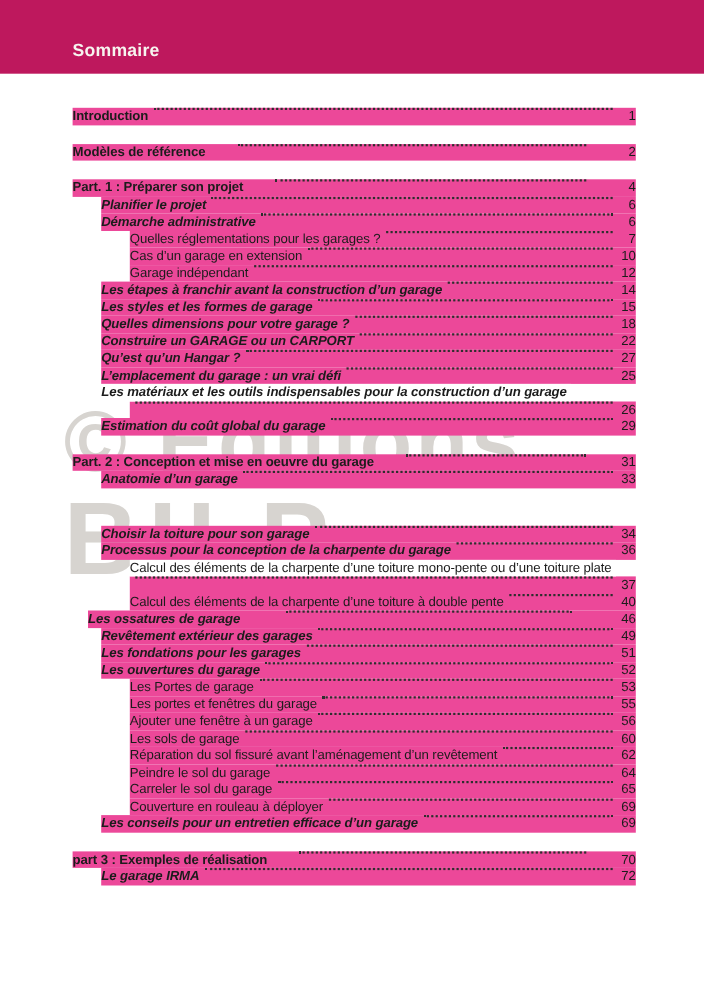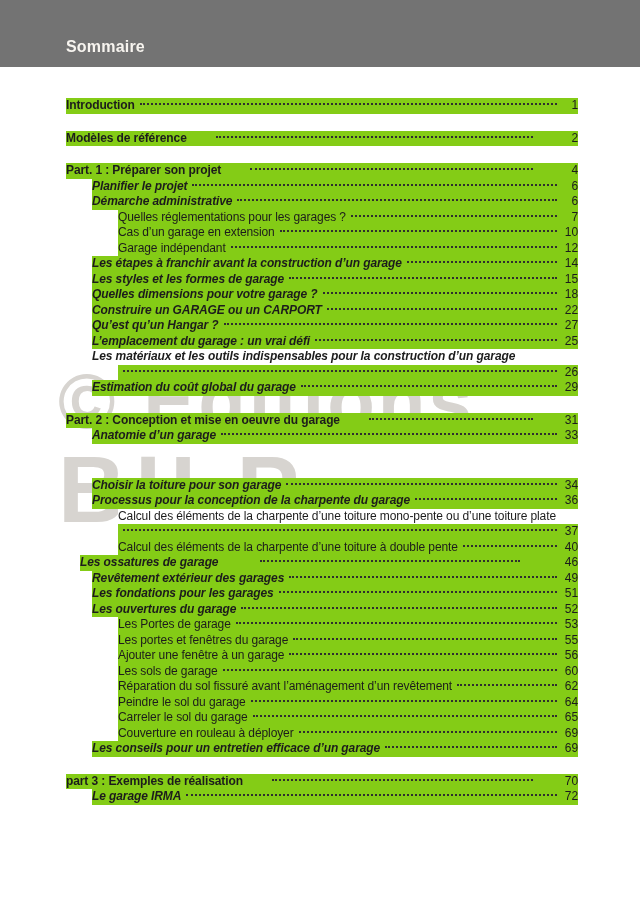--- a/index.html
+++ b/index.html
@@ -11,21 +11,21 @@
     height: 897px;
     background: #ffffff;
     font-family: "Liberation Sans", sans-serif;
     color: #1c1c1c;
     overflow: hidden;
     position: relative;
   }
   
   .header {
     height: 67px;
-    background: #737373;
+    background: #be185d;
     display: flex;
     align-items: flex-end;
     box-sizing: border-box;
     padding: 0 0 11px 66px;
     position: relative;
     z-index: 2;
   }
   .header .title {
     color: #f7f4ef;
     font-size: 16px;
@@ -58,23 +58,23 @@
   
   .content {
     position: relative;
     z-index: 1;
     padding: 31px 62px 0 66px;
     font-size: 12px;
     letter-spacing: -0.1px;
   }
   .row {
     display: flex;
-    align-items: center;
+    align-items: flex-start;
     line-height: 15.5px;
-    background: #84cc16;
+    background: #ec4899;
   }
   .row .label {
     white-space: nowrap;
   }
   .leader {
     flex: 1;
     border-bottom: 2px dotted #2e2e2e;
     margin: 0 3px 3px 5px;
     min-width: 10px;
   }

